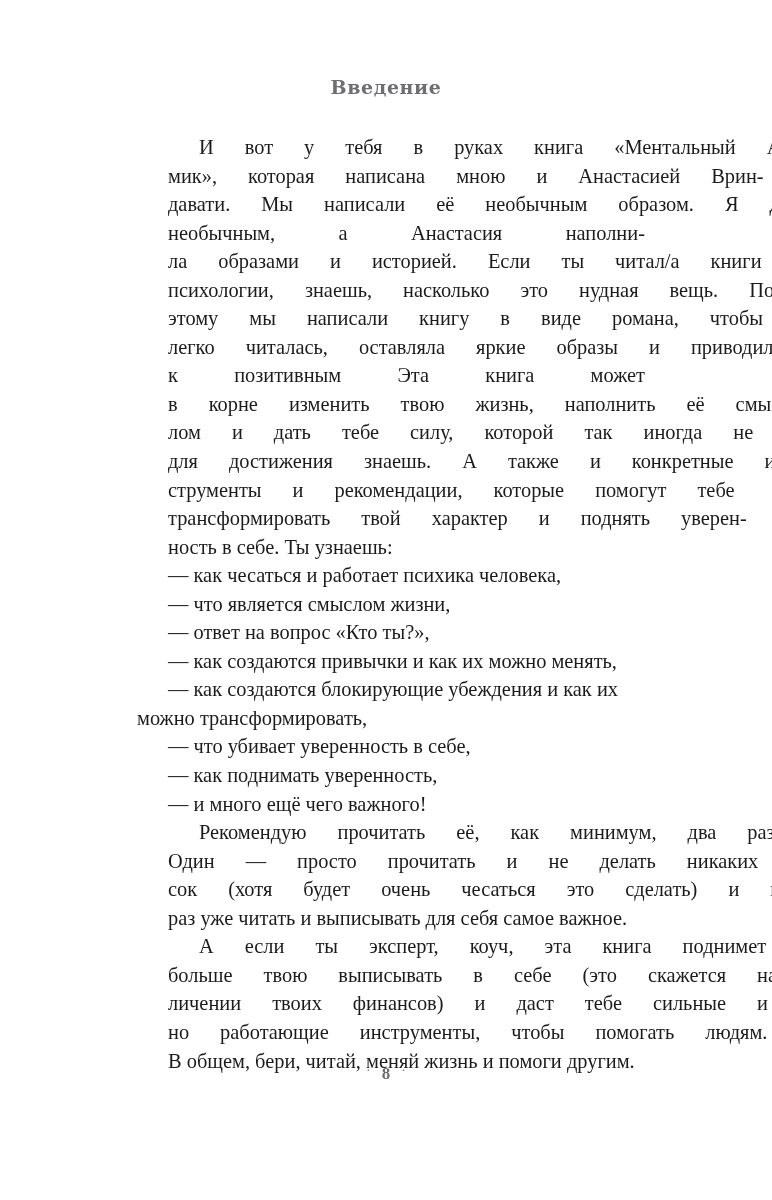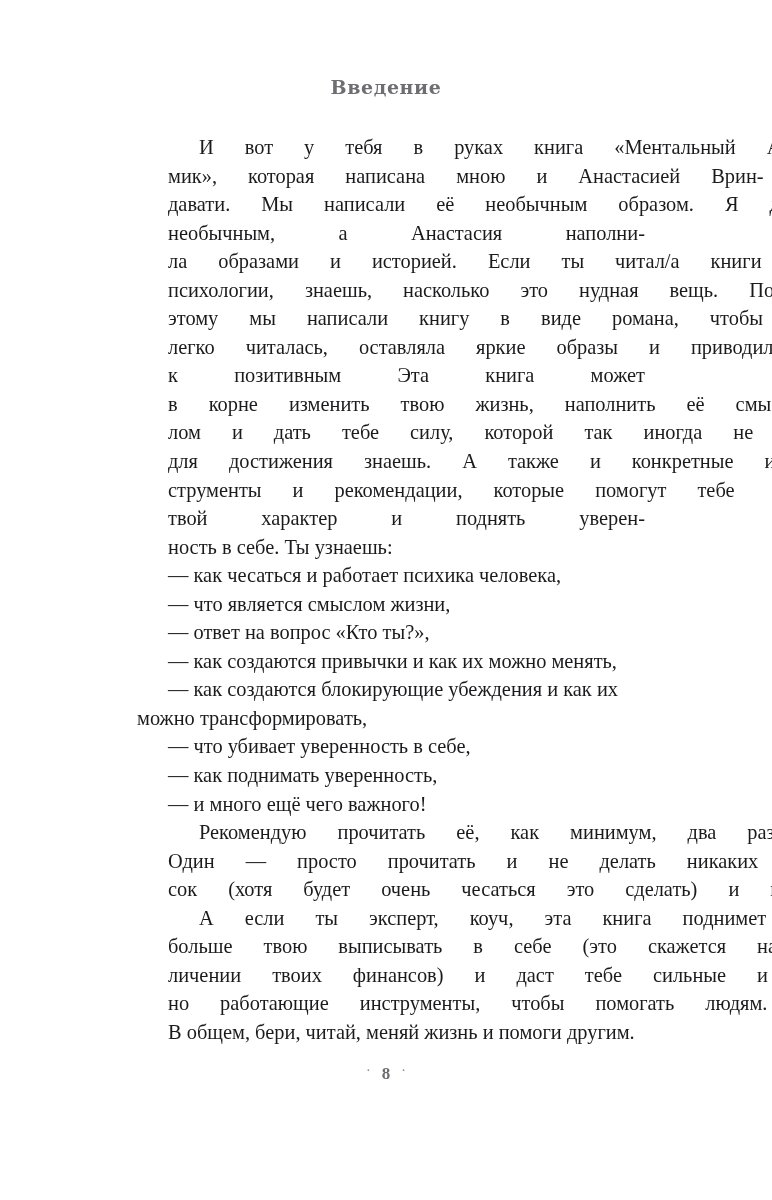--- a/index.html
+++ b/index.html
@@ -248,20 +248,21 @@
         </span>
       <span class="line spread">
           <span>струменты</span>
           <span>и</span>
           <span>рекомендации,</span>
           <span>которые</span>
           <span>помогут</span>
           <span>тебе</span>
         </span>
       <span class="line spread">
+          <span>трансформировать</span>
           <span>твой</span>
           <span>характер</span>
           <span>и</span>
           <span>поднять</span>
           <span>уверен-</span>
         </span>
       <span class="line last">ность в себе. Ты узнаешь:</span>
     </div>
 
     <div class="lines">
@@ -301,20 +302,21 @@
           <span>сок</span>
           <span>(хотя</span>
           <span>будет</span>
           <span>очень</span>
           <span>чесаться</span>
           <span>это</span>
           <span>сделать)</span>
           <span>и</span>
           <span>второй</span>
         </span>
+      <span class="line last">раз уже читать и выписывать для себя самое важное.</span>
     </div>
 
     <div class="para lines">
       <span class="line indent spread">
           <span>А</span>
           <span>если</span>
           <span>ты</span>
           <span>эксперт,</span>
           <span>коуч,</span>
           <span>эта</span>

